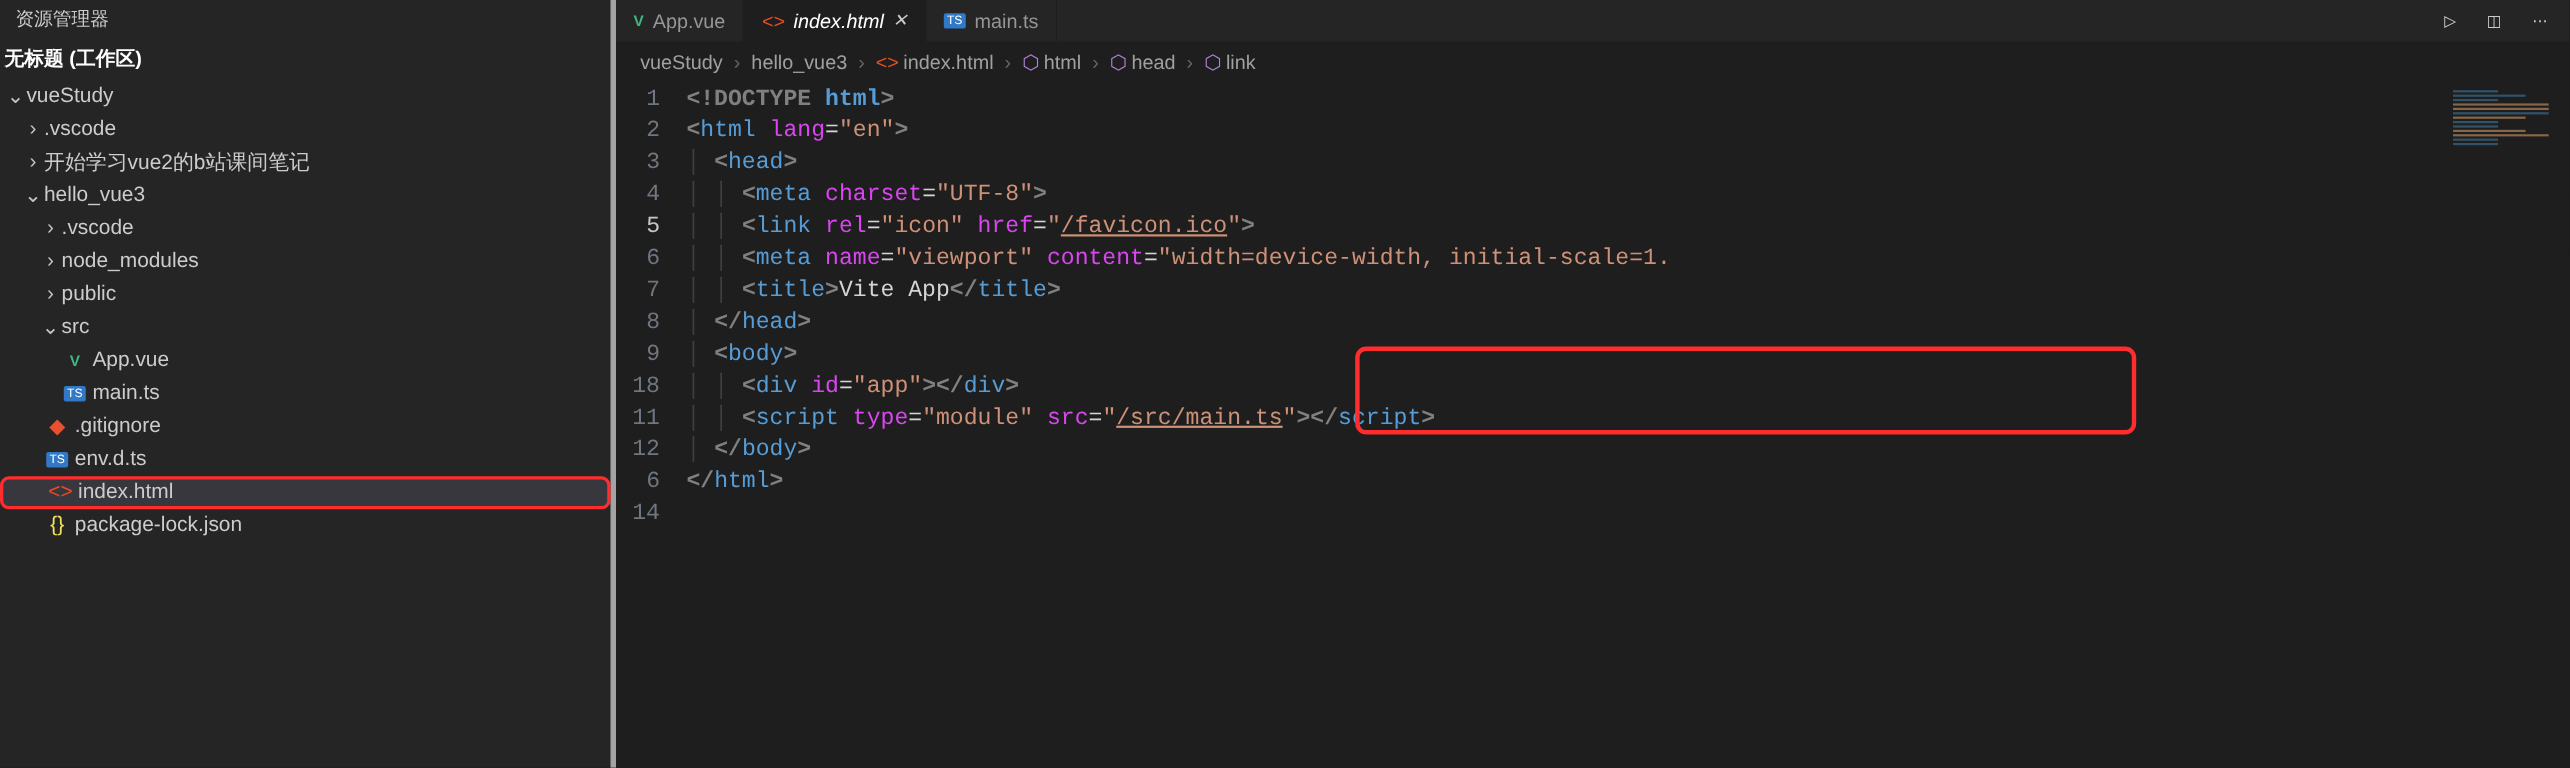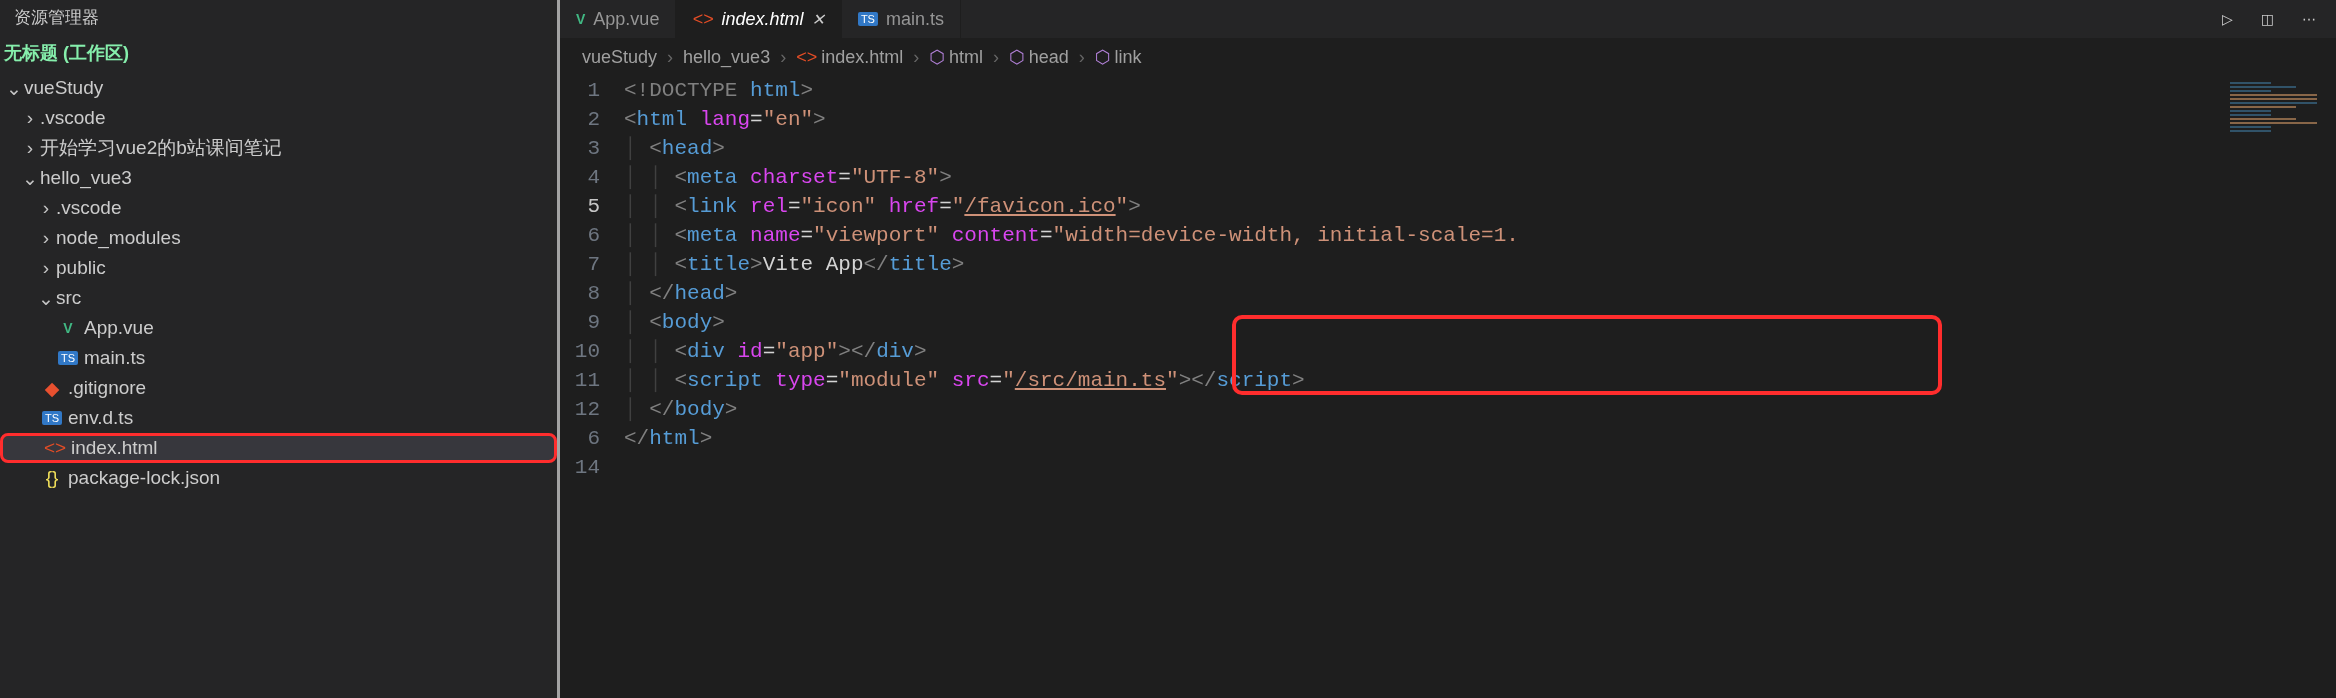--- a/index.html
+++ b/index.html
@@ -11,32 +11,32 @@
     width: 2336px;
     height: 698px;
     overflow: hidden;
     display: flex;
   }
   .sidebar {
     width: 560px;
     background: #252526;
     display: flex;
     flex-direction: column;
-    border-right: 3px solid #a3a3a3;
+    border-right: 5px solid #a3a3a3;
   }
   .explorer-title {
     padding: 6px 14px;
     font-size: 17px;
     color: #cccccc;
   }
   .workspace-title {
     padding: 6px 14px 6px 4px;
     font-size: 18px;
     font-weight: 600;
-    color: #86efac;
+    color: #ffffff;
   }
   .tree { padding-top: 2px; }
   .tree-row {
     display: flex;
     align-items: center;
     height: 30px;
     padding-left: 8px;
     cursor: pointer;
     color: #cccccc;
     font-size: 19px;
@@ -132,21 +132,21 @@
     width: 64px;
     text-align: right;
     padding-right: 24px;
     color: #6e7681;
     user-select: none;
   }
   .gutter .ln { height: 29px; }
   .gutter .ln.active { color: #c6c6c6; }
   .code { flex: 1; white-space: pre; }
   .code .line { height: 29px; }
-  .c-gray { color: #808080; }
+  .c-gray { color: #808080; font-weight: bold; }
   .c-blue { color: #569cd6; }
   .c-lightblue { color: #d946ef; }
   .c-string { color: #ce9178; }
   .c-link { color: #ce9178; text-decoration: underline; }
   .c-white { color: #d4d4d4; }
   .indent-guide { color: #404040; }
   .code-highlight {
     position: absolute;
     border: 4px solid #ff2d2d;
     border-radius: 10px;
@@ -298,21 +298,21 @@
     <div class="gutter" id="gutter">
         <div class="ln ">1</div>
         <div class="ln ">2</div>
         <div class="ln ">3</div>
         <div class="ln ">4</div>
         <div class="ln active">5</div>
         <div class="ln ">6</div>
         <div class="ln ">7</div>
         <div class="ln ">8</div>
         <div class="ln ">9</div>
-        <div class="ln ">10</div>
+        <div class="ln ">18</div>
         <div class="ln ">11</div>
         <div class="ln ">12</div>
         <div class="ln ">6</div>
         <div class="ln ">14</div>
       </div>
     <div class="code" id="code"><div class="line"><span class="c-gray">&lt;!DOCTYPE <span class="c-blue">html</span>&gt;</span></div><div class="line"><span class="c-gray">&lt;</span><span class="c-blue">html</span> <span class="c-lightblue">lang</span><span class="c-white">=</span><span class="c-string">"en"</span><span class="c-gray">&gt;</span></div><div class="line"><span class="indent-guide">│</span> <span class="c-gray">&lt;</span><span class="c-blue">head</span><span class="c-gray">&gt;</span></div><div class="line"><span class="indent-guide">│</span> <span class="indent-guide">│</span> <span class="c-gray">&lt;</span><span class="c-blue">meta</span> <span class="c-lightblue">charset</span><span class="c-white">=</span><span class="c-string">"UTF-8"</span><span class="c-gray">&gt;</span></div><div class="line"><span class="indent-guide">│</span> <span class="indent-guide">│</span> <span class="c-gray">&lt;</span><span class="c-blue">link</span> <span class="c-lightblue">rel</span><span class="c-white">=</span><span class="c-string">"icon"</span> <span class="c-lightblue">href</span><span class="c-white">=</span><span class="c-string">"<span class="c-link">/favicon.ico</span>"</span><span class="c-gray">&gt;</span></div><div class="line"><span class="indent-guide">│</span> <span class="indent-guide">│</span> <span class="c-gray">&lt;</span><span class="c-blue">meta</span> <span class="c-lightblue">name</span><span class="c-white">=</span><span class="c-string">"viewport"</span> <span class="c-lightblue">content</span><span class="c-white">=</span><span class="c-string">"width=device-width, initial-scale=1.</span></div><div class="line"><span class="indent-guide">│</span> <span class="indent-guide">│</span> <span class="c-gray">&lt;</span><span class="c-blue">title</span><span class="c-gray">&gt;</span><span class="c-white">Vite App</span><span class="c-gray">&lt;/</span><span class="c-blue">title</span><span class="c-gray">&gt;</span></div><div class="line"><span class="indent-guide">│</span> <span class="c-gray">&lt;/</span><span class="c-blue">head</span><span class="c-gray">&gt;</span></div><div class="line"><span class="indent-guide">│</span> <span class="c-gray">&lt;</span><span class="c-blue">body</span><span class="c-gray">&gt;</span></div><div class="line"><span class="indent-guide">│</span> <span class="indent-guide">│</span> <span class="c-gray">&lt;</span><span class="c-blue">div</span> <span class="c-lightblue">id</span><span class="c-white">=</span><span class="c-string">"app"</span><span class="c-gray">&gt;&lt;/</span><span class="c-blue">div</span><span class="c-gray">&gt;</span></div><div class="line"><span class="indent-guide">│</span> <span class="indent-guide">│</span> <span class="c-gray">&lt;</span><span class="c-blue">script</span> <span class="c-lightblue">type</span><span class="c-white">=</span><span class="c-string">"module"</span> <span class="c-lightblue">src</span><span class="c-white">=</span><span class="c-string">"<span class="c-link">/src/main.ts</span>"</span><span class="c-gray">&gt;&lt;/</span><span class="c-blue">script</span><span class="c-gray">&gt;</span></div><div class="line"><span class="indent-guide">│</span> <span class="c-gray">&lt;/</span><span class="c-blue">body</span><span class="c-gray">&gt;</span></div><div class="line"><span class="c-gray">&lt;/</span><span class="c-blue">html</span><span class="c-gray">&gt;</span></div><div class="line"></div></div>
     <div class="code-highlight"></div>
     <div class="minimap">
       <div class="s"></div>
         <div class="m"></div>

